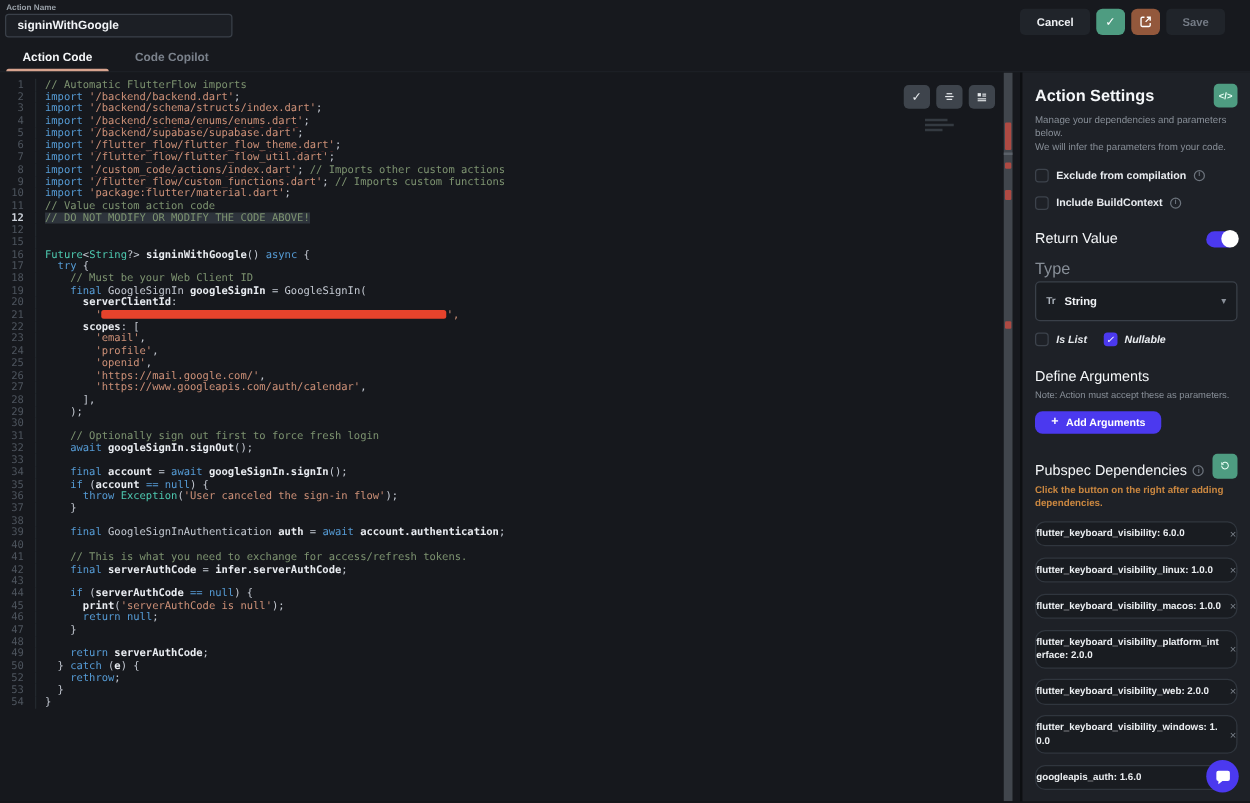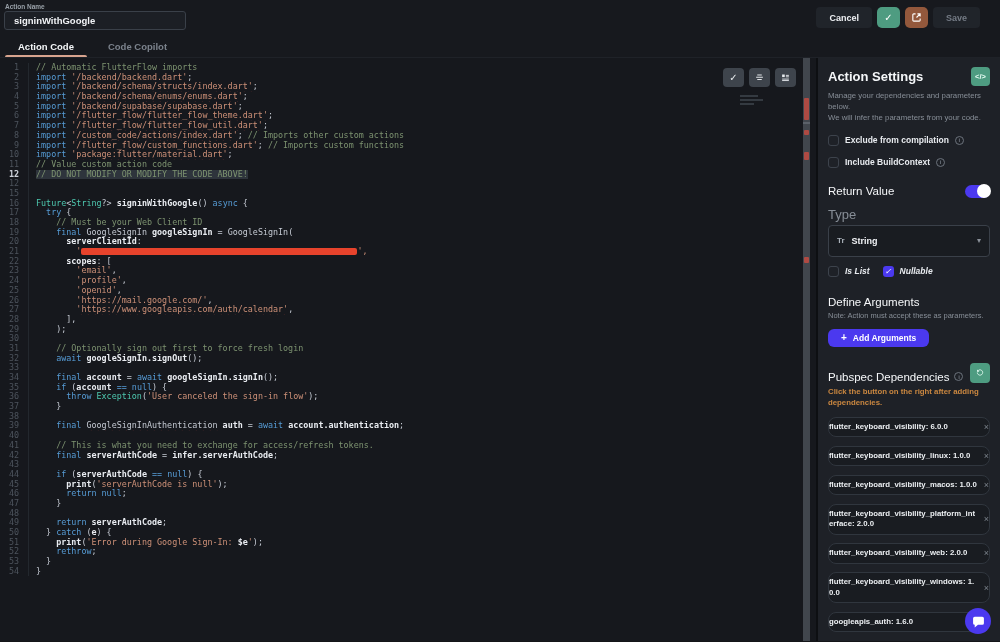--- a/index.html
+++ b/index.html
@@ -169,21 +169,20 @@
         <div class="code-line"><span class="ln">41</span><span class="lc"><span class="lc-inner"><span class="tk-p">    </span><span class="tk-c">// This is what you need to exchange for access/refresh tokens.</span></span></span></div>
         <div class="code-line"><span class="ln">42</span><span class="lc"><span class="lc-inner"><span class="tk-p">    </span><span class="tk-k">final</span><span class="tk-p"> </span><span class="tk-v">serverAuthCode</span><span class="tk-p"> = </span><span class="tk-v">infer.serverAuthCode</span><span class="tk-p">;</span></span></span></div>
         <div class="code-line"><span class="ln">43</span><span class="lc"><span class="lc-inner"></span></span></div>
         <div class="code-line"><span class="ln">44</span><span class="lc"><span class="lc-inner"><span class="tk-p">    </span><span class="tk-k">if</span><span class="tk-p"> (</span><span class="tk-v">serverAuthCode</span><span class="tk-p"> </span><span class="tk-k">==</span><span class="tk-p"> </span><span class="tk-k">null</span><span class="tk-p">) {</span></span></span></div>
         <div class="code-line"><span class="ln">45</span><span class="lc"><span class="lc-inner"><span class="tk-p">      </span><span class="tk-v">print</span><span class="tk-p">(</span><span class="tk-s">'serverAuthCode is null'</span><span class="tk-p">);</span></span></span></div>
         <div class="code-line"><span class="ln">46</span><span class="lc"><span class="lc-inner"><span class="tk-p">      </span><span class="tk-k">return</span><span class="tk-p"> </span><span class="tk-k">null</span><span class="tk-p">;</span></span></span></div>
         <div class="code-line"><span class="ln">47</span><span class="lc"><span class="lc-inner"><span class="tk-p">    }</span></span></span></div>
         <div class="code-line"><span class="ln">48</span><span class="lc"><span class="lc-inner"></span></span></div>
         <div class="code-line"><span class="ln">49</span><span class="lc"><span class="lc-inner"><span class="tk-p">    </span><span class="tk-k">return</span><span class="tk-p"> </span><span class="tk-v">serverAuthCode</span><span class="tk-p">;</span></span></span></div>
         <div class="code-line"><span class="ln">50</span><span class="lc"><span class="lc-inner"><span class="tk-p">  } </span><span class="tk-k">catch</span><span class="tk-p"> (</span><span class="tk-v">e</span><span class="tk-p">) {</span></span></span></div>
-        <div class="code-line"><span class="ln">51</span><span class="lc"><span class="lc-inner"><span class="tk-p">    </span><span class="tk-v">print</span><span class="tk-p">(</span><span class="tk-s">'Error during Google Sign-In: </span><span class="tk-v">$e</span><span class="tk-s">'</span><span class="tk-p">);</span></span></span></div>
         <div class="code-line"><span class="ln">52</span><span class="lc"><span class="lc-inner"><span class="tk-p">    </span><span class="tk-k">rethrow</span><span class="tk-p">;</span></span></span></div>
         <div class="code-line"><span class="ln">53</span><span class="lc"><span class="lc-inner"><span class="tk-p">  }</span></span></span></div>
         <div class="code-line"><span class="ln">54</span><span class="lc"><span class="lc-inner"><span class="tk-p">}</span></span></span></div>
       </div>
 
     <div class="editor-toolbar">
       <button class="ed-btn">
         <span>✓</span>
       </button>
       <button class="ed-btn">

